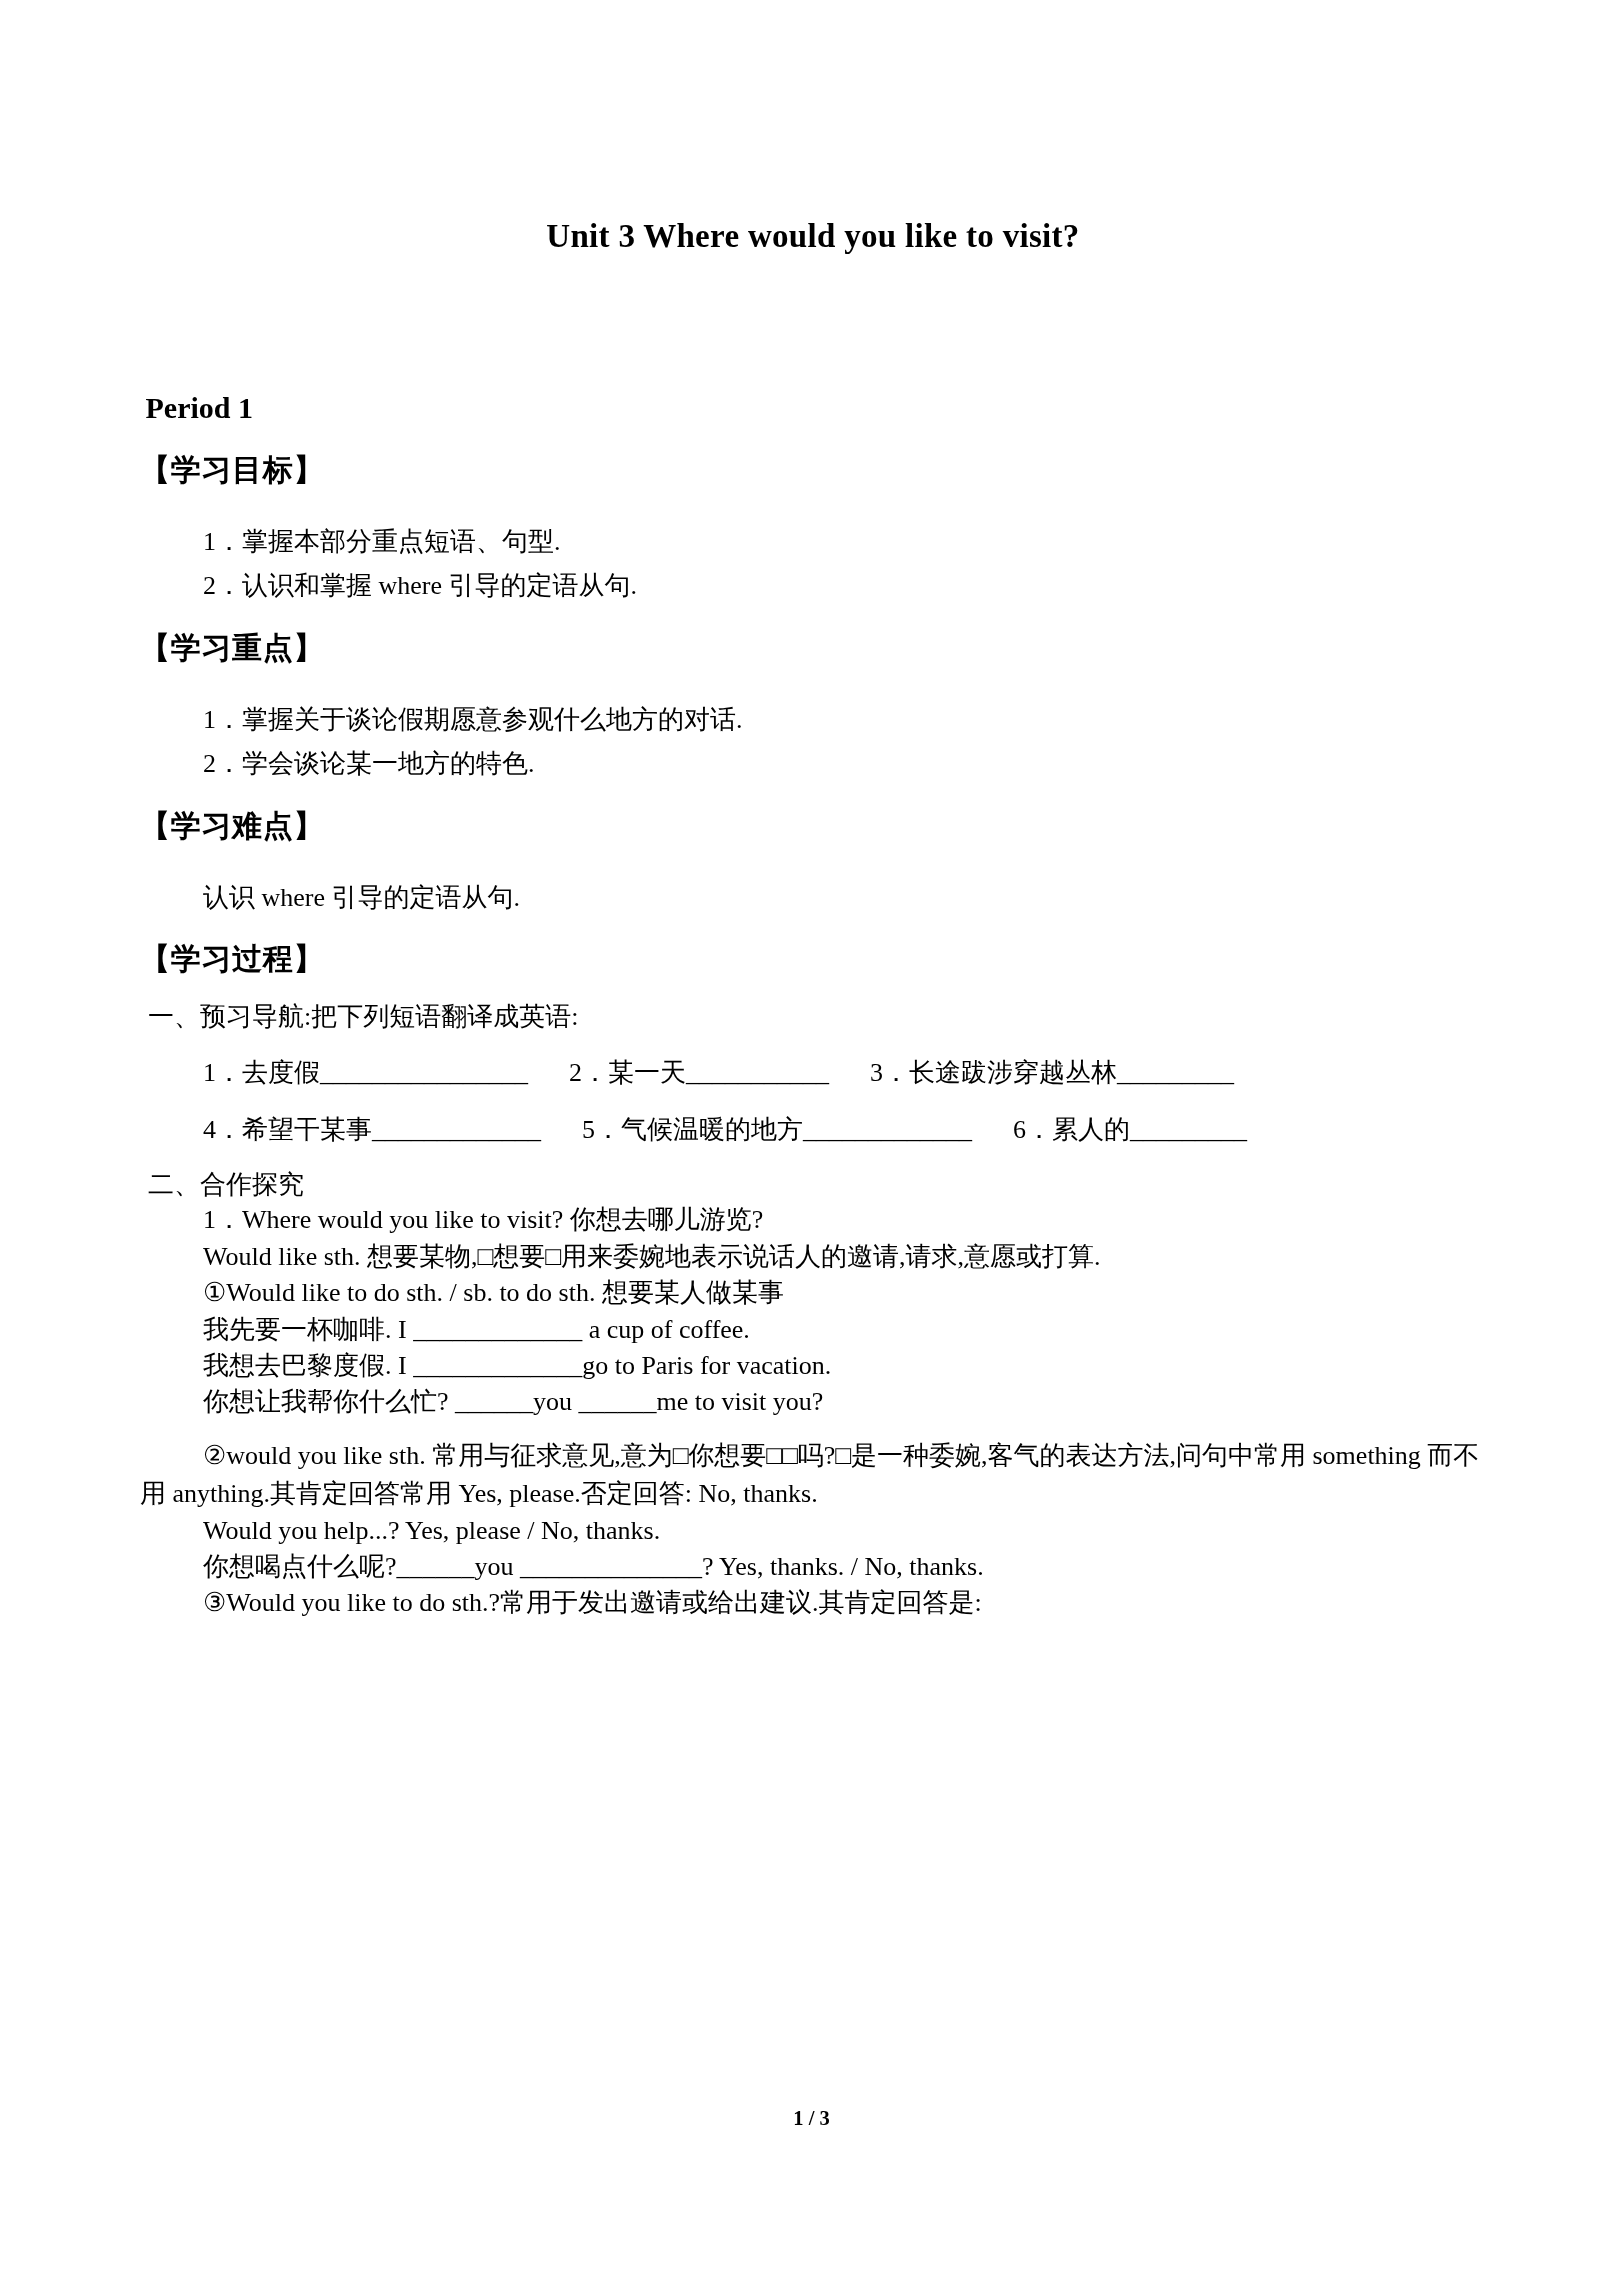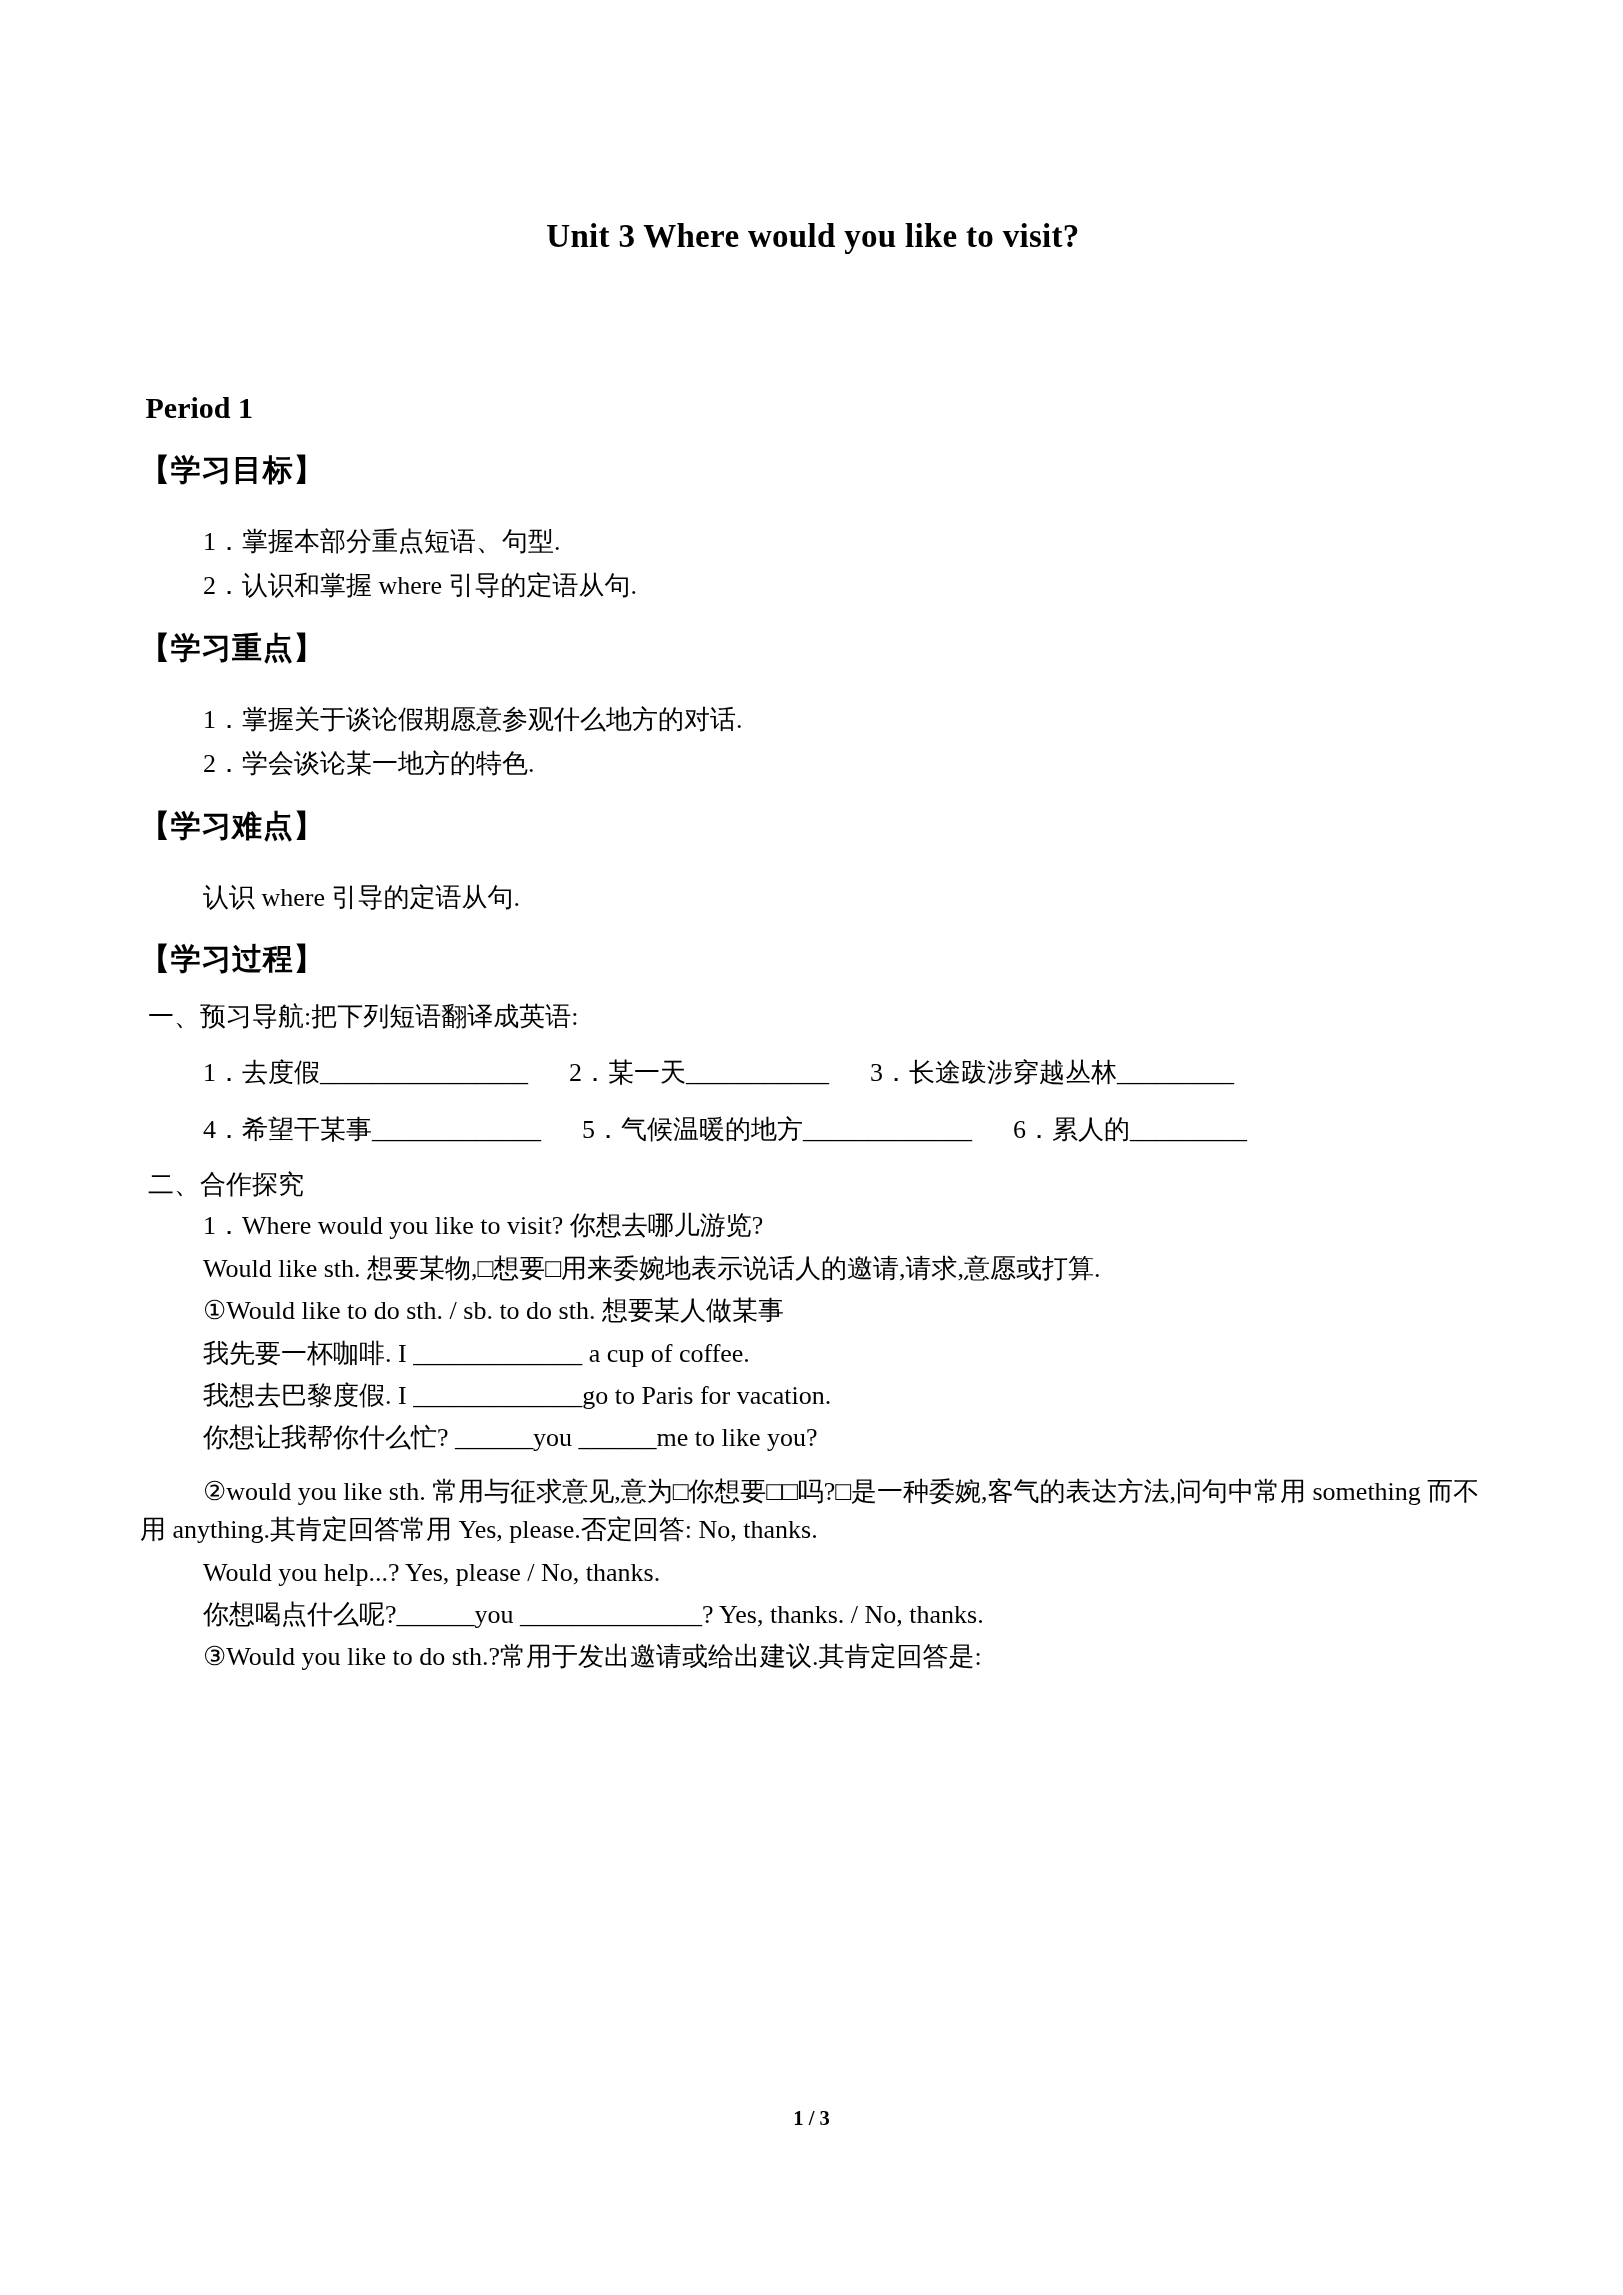--- a/index.html
+++ b/index.html
@@ -57,21 +57,21 @@
     margin-top: 9.5px;
   }
   .para-flush {
     font-size: 26px;
     margin-top: 19px;
     margin-left: 8px;
     line-height: 1.35;
   }
   .para-indent {
     font-size: 26px;
-    margin-top: 6px;
+    margin-top: 0;
     margin-left: 63px;
     line-height: 1.4;
   }
   .para-wrap {
     font-size: 26px;
     margin-top: 16.4px;
     margin-left: 0px;
     line-height: 1.45;
     text-indent: 63px;
   }
@@ -129,21 +129,21 @@
     </div>
 
 
     <div class="para-flush">二、合作探究</div>
 
     <div class="para-indent">1．Where would you like to visit?  你想去哪儿游览?</div>
     <div class="para-indent">Would like sth.  想要某物,□想要□用来委婉地表示说话人的邀请,请求,意愿或打算.</div>
     <div class="para-indent">①Would like to do sth. / sb. to do sth.  想要某人做某事</div>
     <div class="para-indent">我先要一杯咖啡. I _____________ a cup of coffee.</div>
     <div class="para-indent">我想去巴黎度假. I _____________go to Paris for vacation.</div>
-    <div class="para-indent">你想让我帮你什么忙? ______you ______me to like you?</div>
+    <div class="para-indent">你想让我帮你什么忙? ______you ______me to visit you?</div>
     <div class="para-wrap">②would you like sth.  常用与征求意见,意为□你想要□□吗?□是一种委婉,客气的表达方法,问句中常用 something 而不用 anything.其肯定回答常用 Yes, please.否定回答: No, thanks.</div>
     <div class="para-indent">Would you help...? Yes, please / No, thanks.</div>
     <div class="para-indent">你想喝点什么呢?______you ______________? Yes, thanks. / No, thanks.</div>
     <div class="para-indent">③Would you like to do sth.?常用于发出邀请或给出建议.其肯定回答是:</div>
 
   </div>
 
   <div class="footer">1 / 3</div>
 </div>
 

